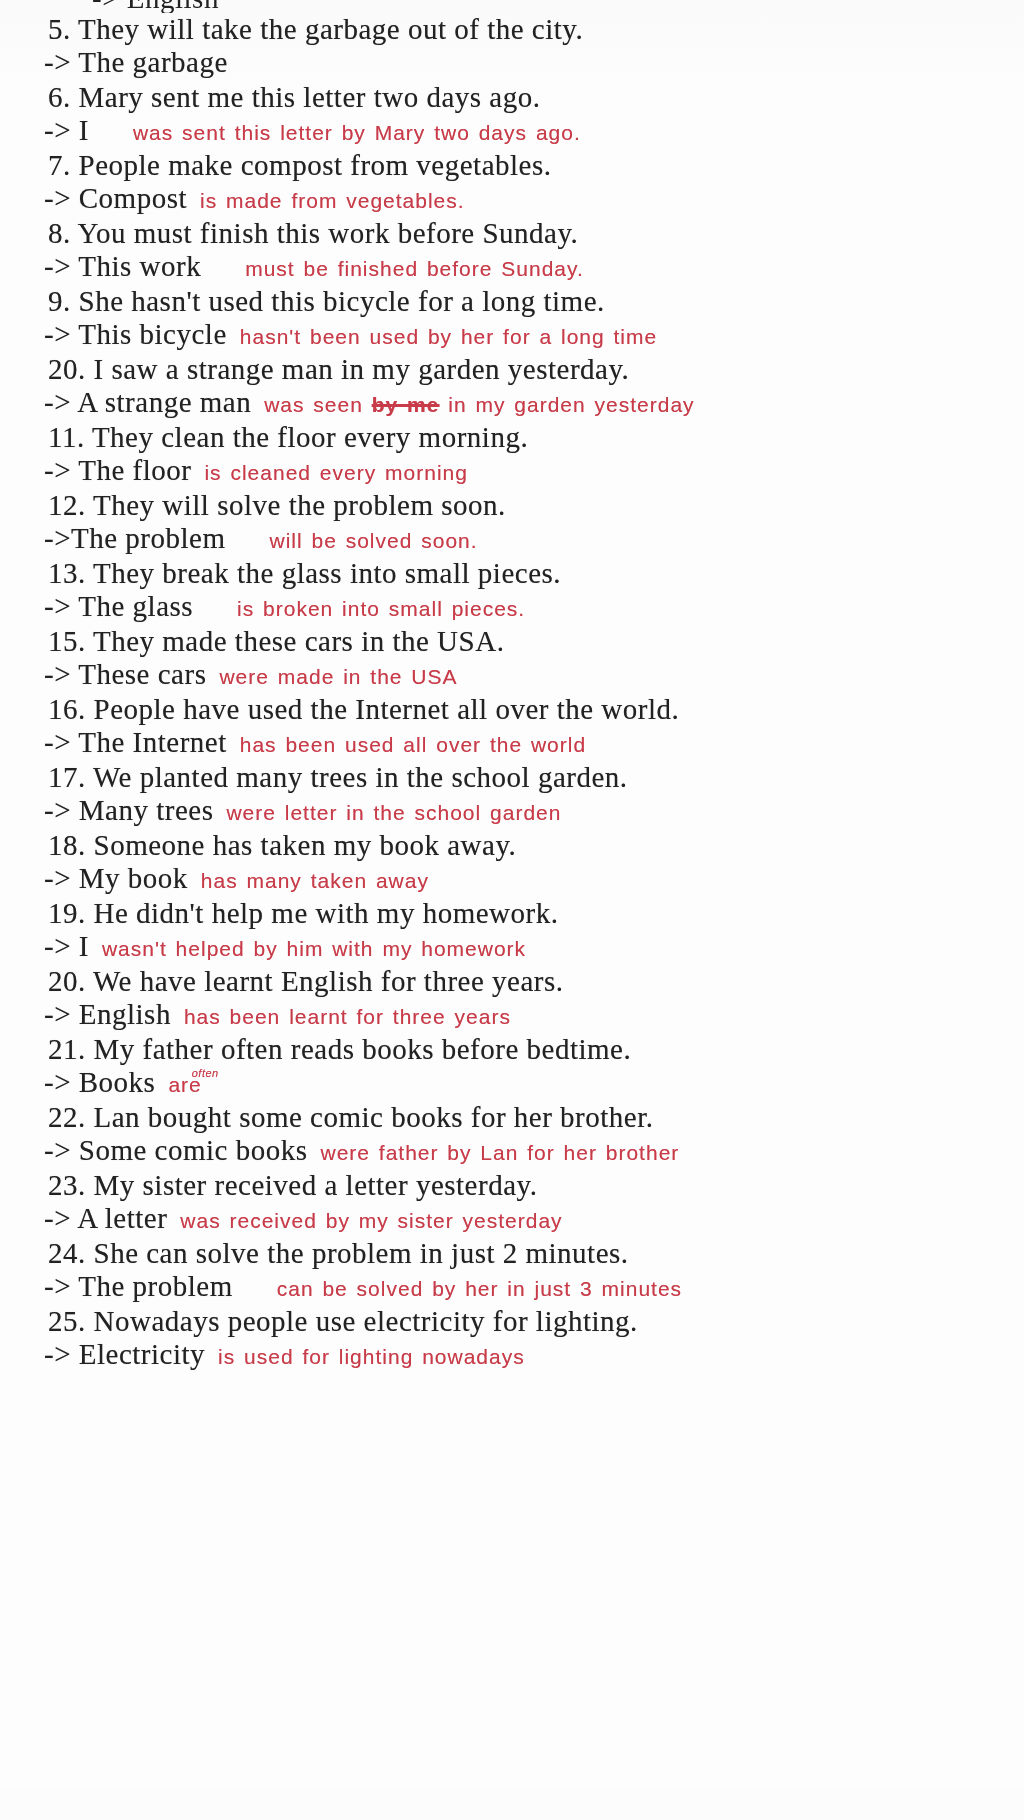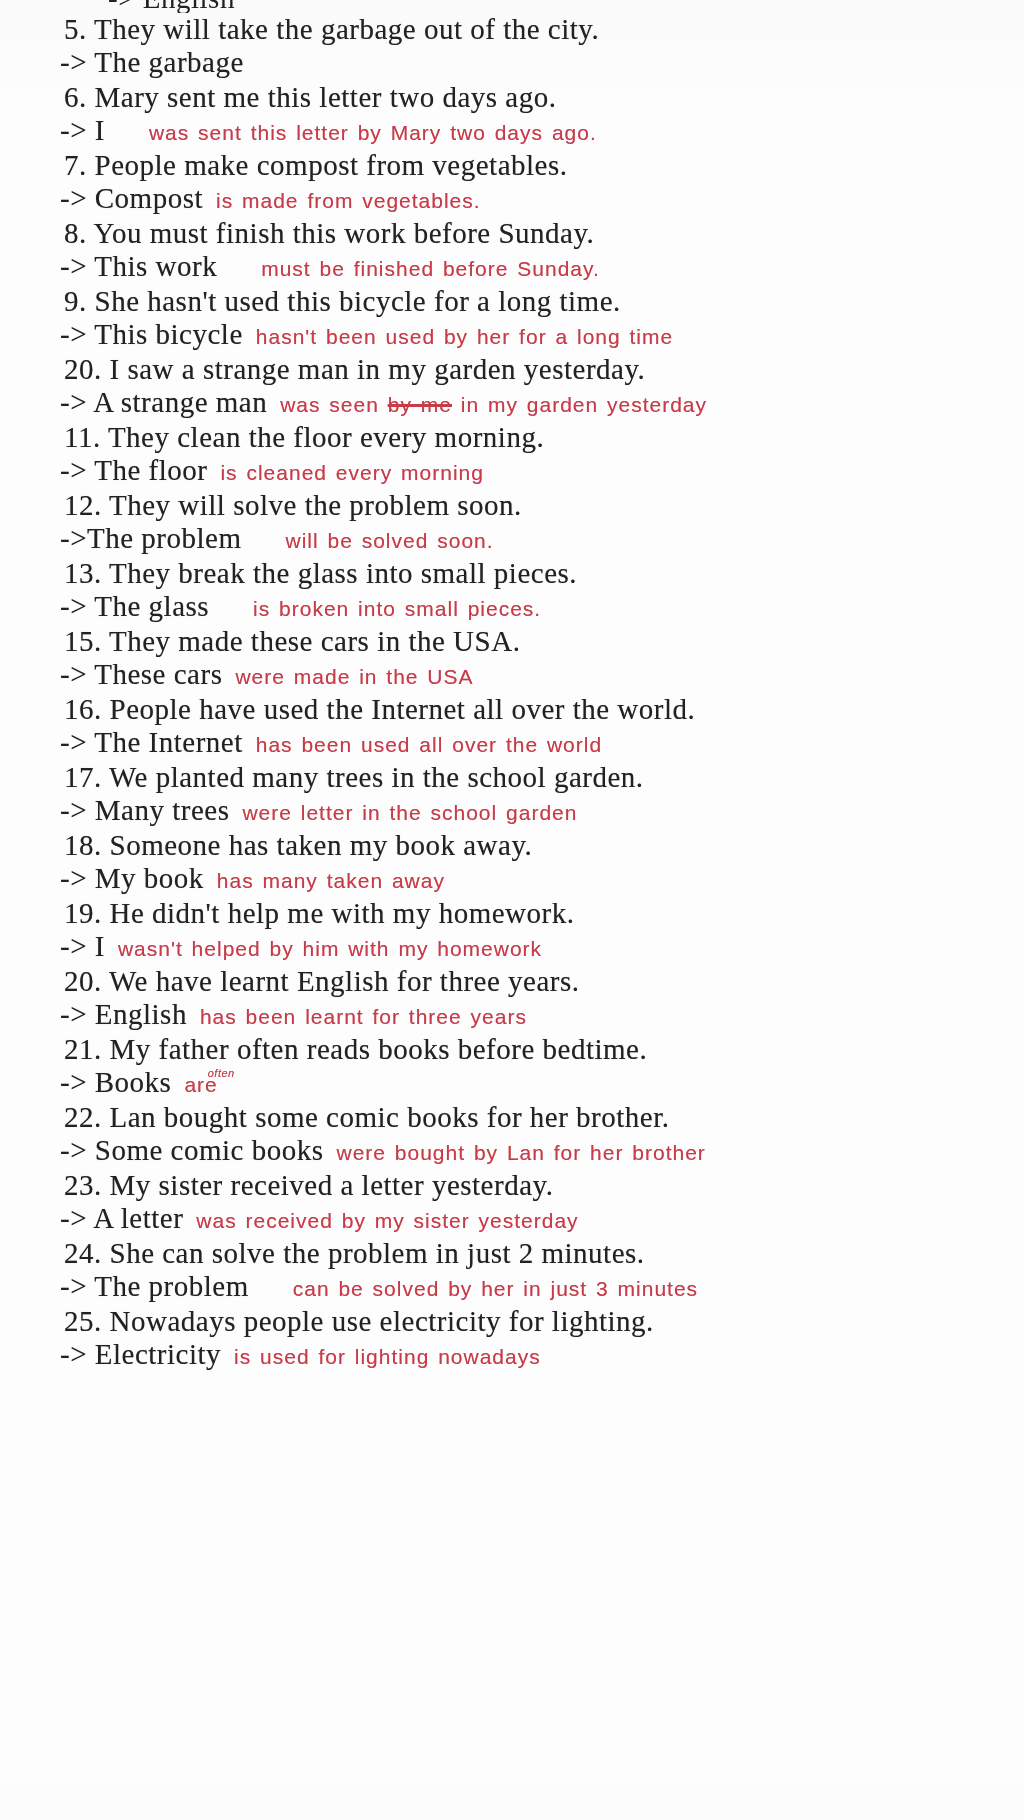--- a/index.html
+++ b/index.html
@@ -11,21 +11,21 @@
   html, body { margin: 0; padding: 0; }
   body {
     width: 1024px;
     height: 1820px;
     background: var(--bg);
     overflow: hidden;
   }
   .page {
     width: 1024px;
     height: 1788px;
-    padding: 0 20px 0 64px;
+    padding: 0 20px 0 48px;
     background: linear-gradient(180deg, #fafafa 0%, #fdfdfd 6%, #fdfdfd 100%);
   }
   
   .clip-line {
     height: 13px;
     overflow: hidden;
     padding-left: 44px;
   }
   .clip-line .cut-text {
     display: block;
@@ -55,21 +55,21 @@
     letter-spacing: 1px;
     word-spacing: 2px;
     margin-left: 13px;
     text-shadow: 0 0 0.6px rgba(200,60,73,0.55);
     vertical-align: baseline;
   }
   .a-red.wide-gap { margin-left: 44px; }
   .a-red .strike {
     text-decoration: line-through;
     text-decoration-thickness: 2.5px;
-    font-weight: normal;
+    font-weight: bold;
   }
   .a-red .insert {
     position: relative;
     display: inline-block;
     width: 9px;
   }
   .a-red .insert .insert-word {
     position: absolute;
     left: -10px;
     top: -26px;
@@ -195,21 +195,21 @@
   <div class="item">
     <div class="q-line">21. My father often reads books before bedtime.</div>
     <div class="a-line">
       <span class="a-black">-&gt; Books</span><span class="a-red"><span>are</span><span class="insert"><span class="insert-word">often</span></span></span>
     </div>
   </div>
 
   <div class="item">
     <div class="q-line">22. Lan bought some comic books for her brother.</div>
     <div class="a-line">
-      <span class="a-black">-&gt; Some comic books</span><span class="a-red"><span>were bought by Lan for her brother</span></span>
+      <span class="a-black">-&gt; Some comic books</span><span class="a-red"><span>were father by Lan for her brother</span></span>
     </div>
   </div>
 
   <div class="item">
     <div class="q-line">23. My sister received a letter yesterday.</div>
     <div class="a-line">
       <span class="a-black">-&gt; A letter</span><span class="a-red"><span>was received by my sister yesterday</span></span>
     </div>
   </div>
 

